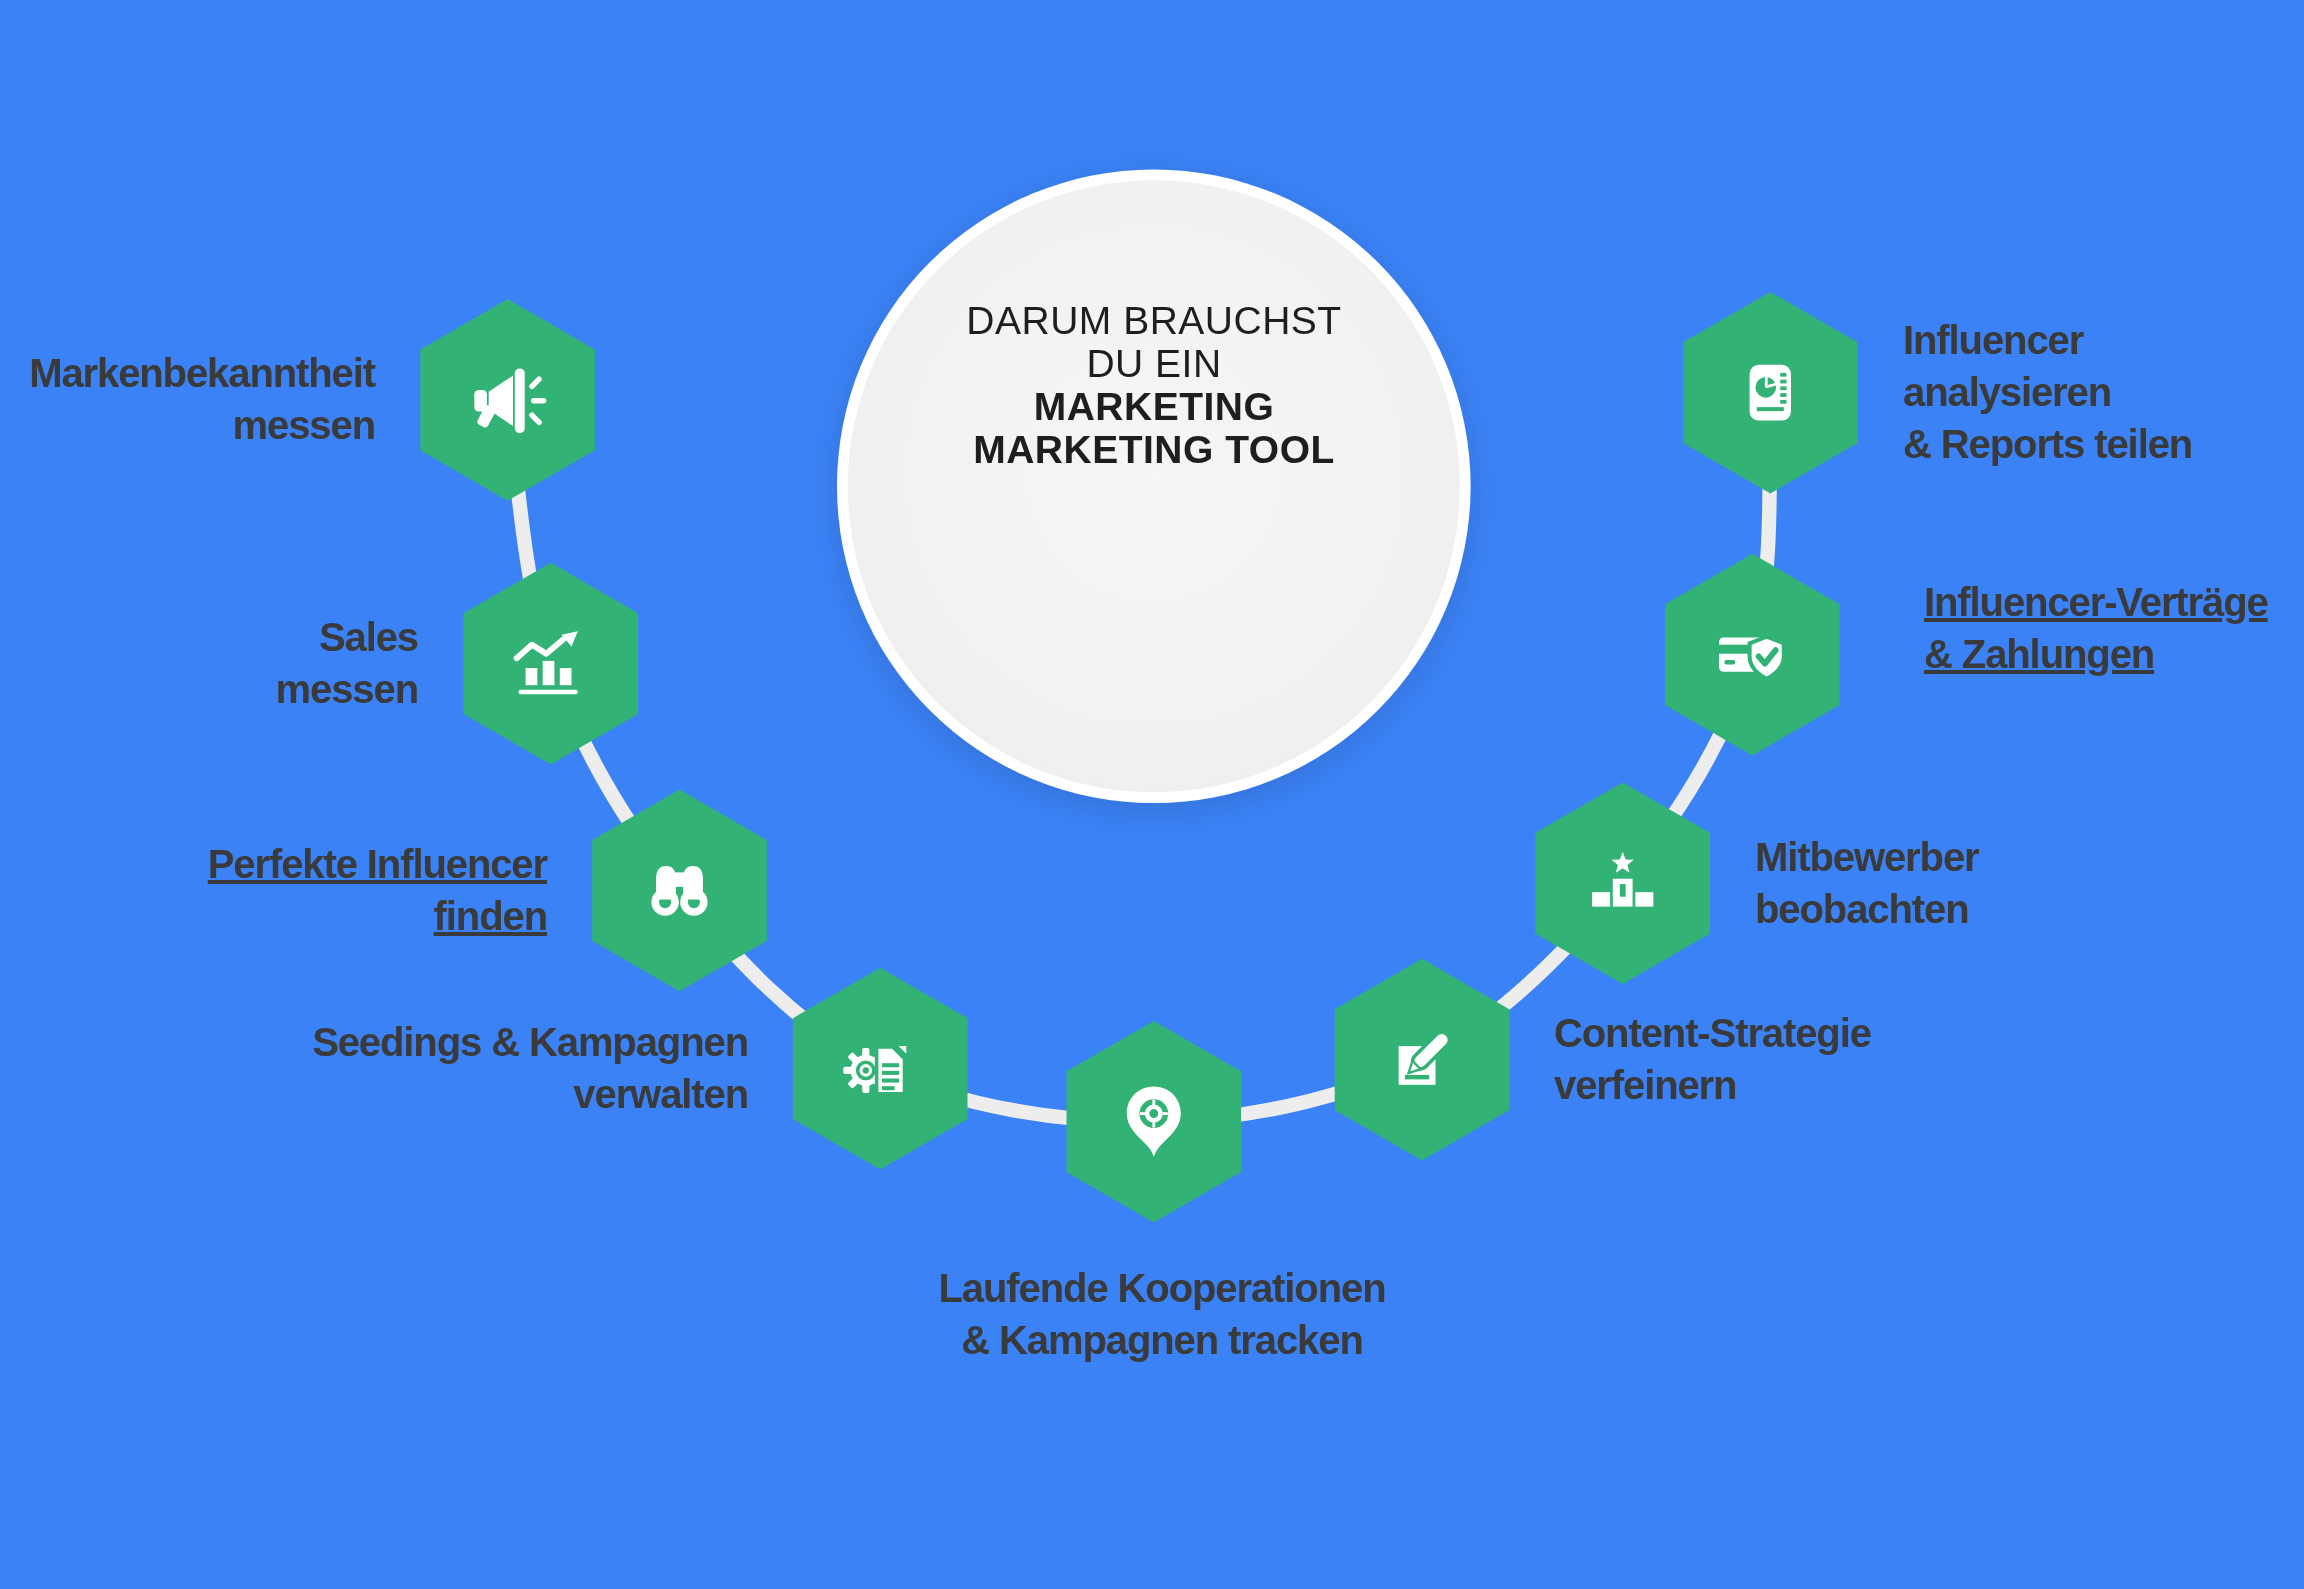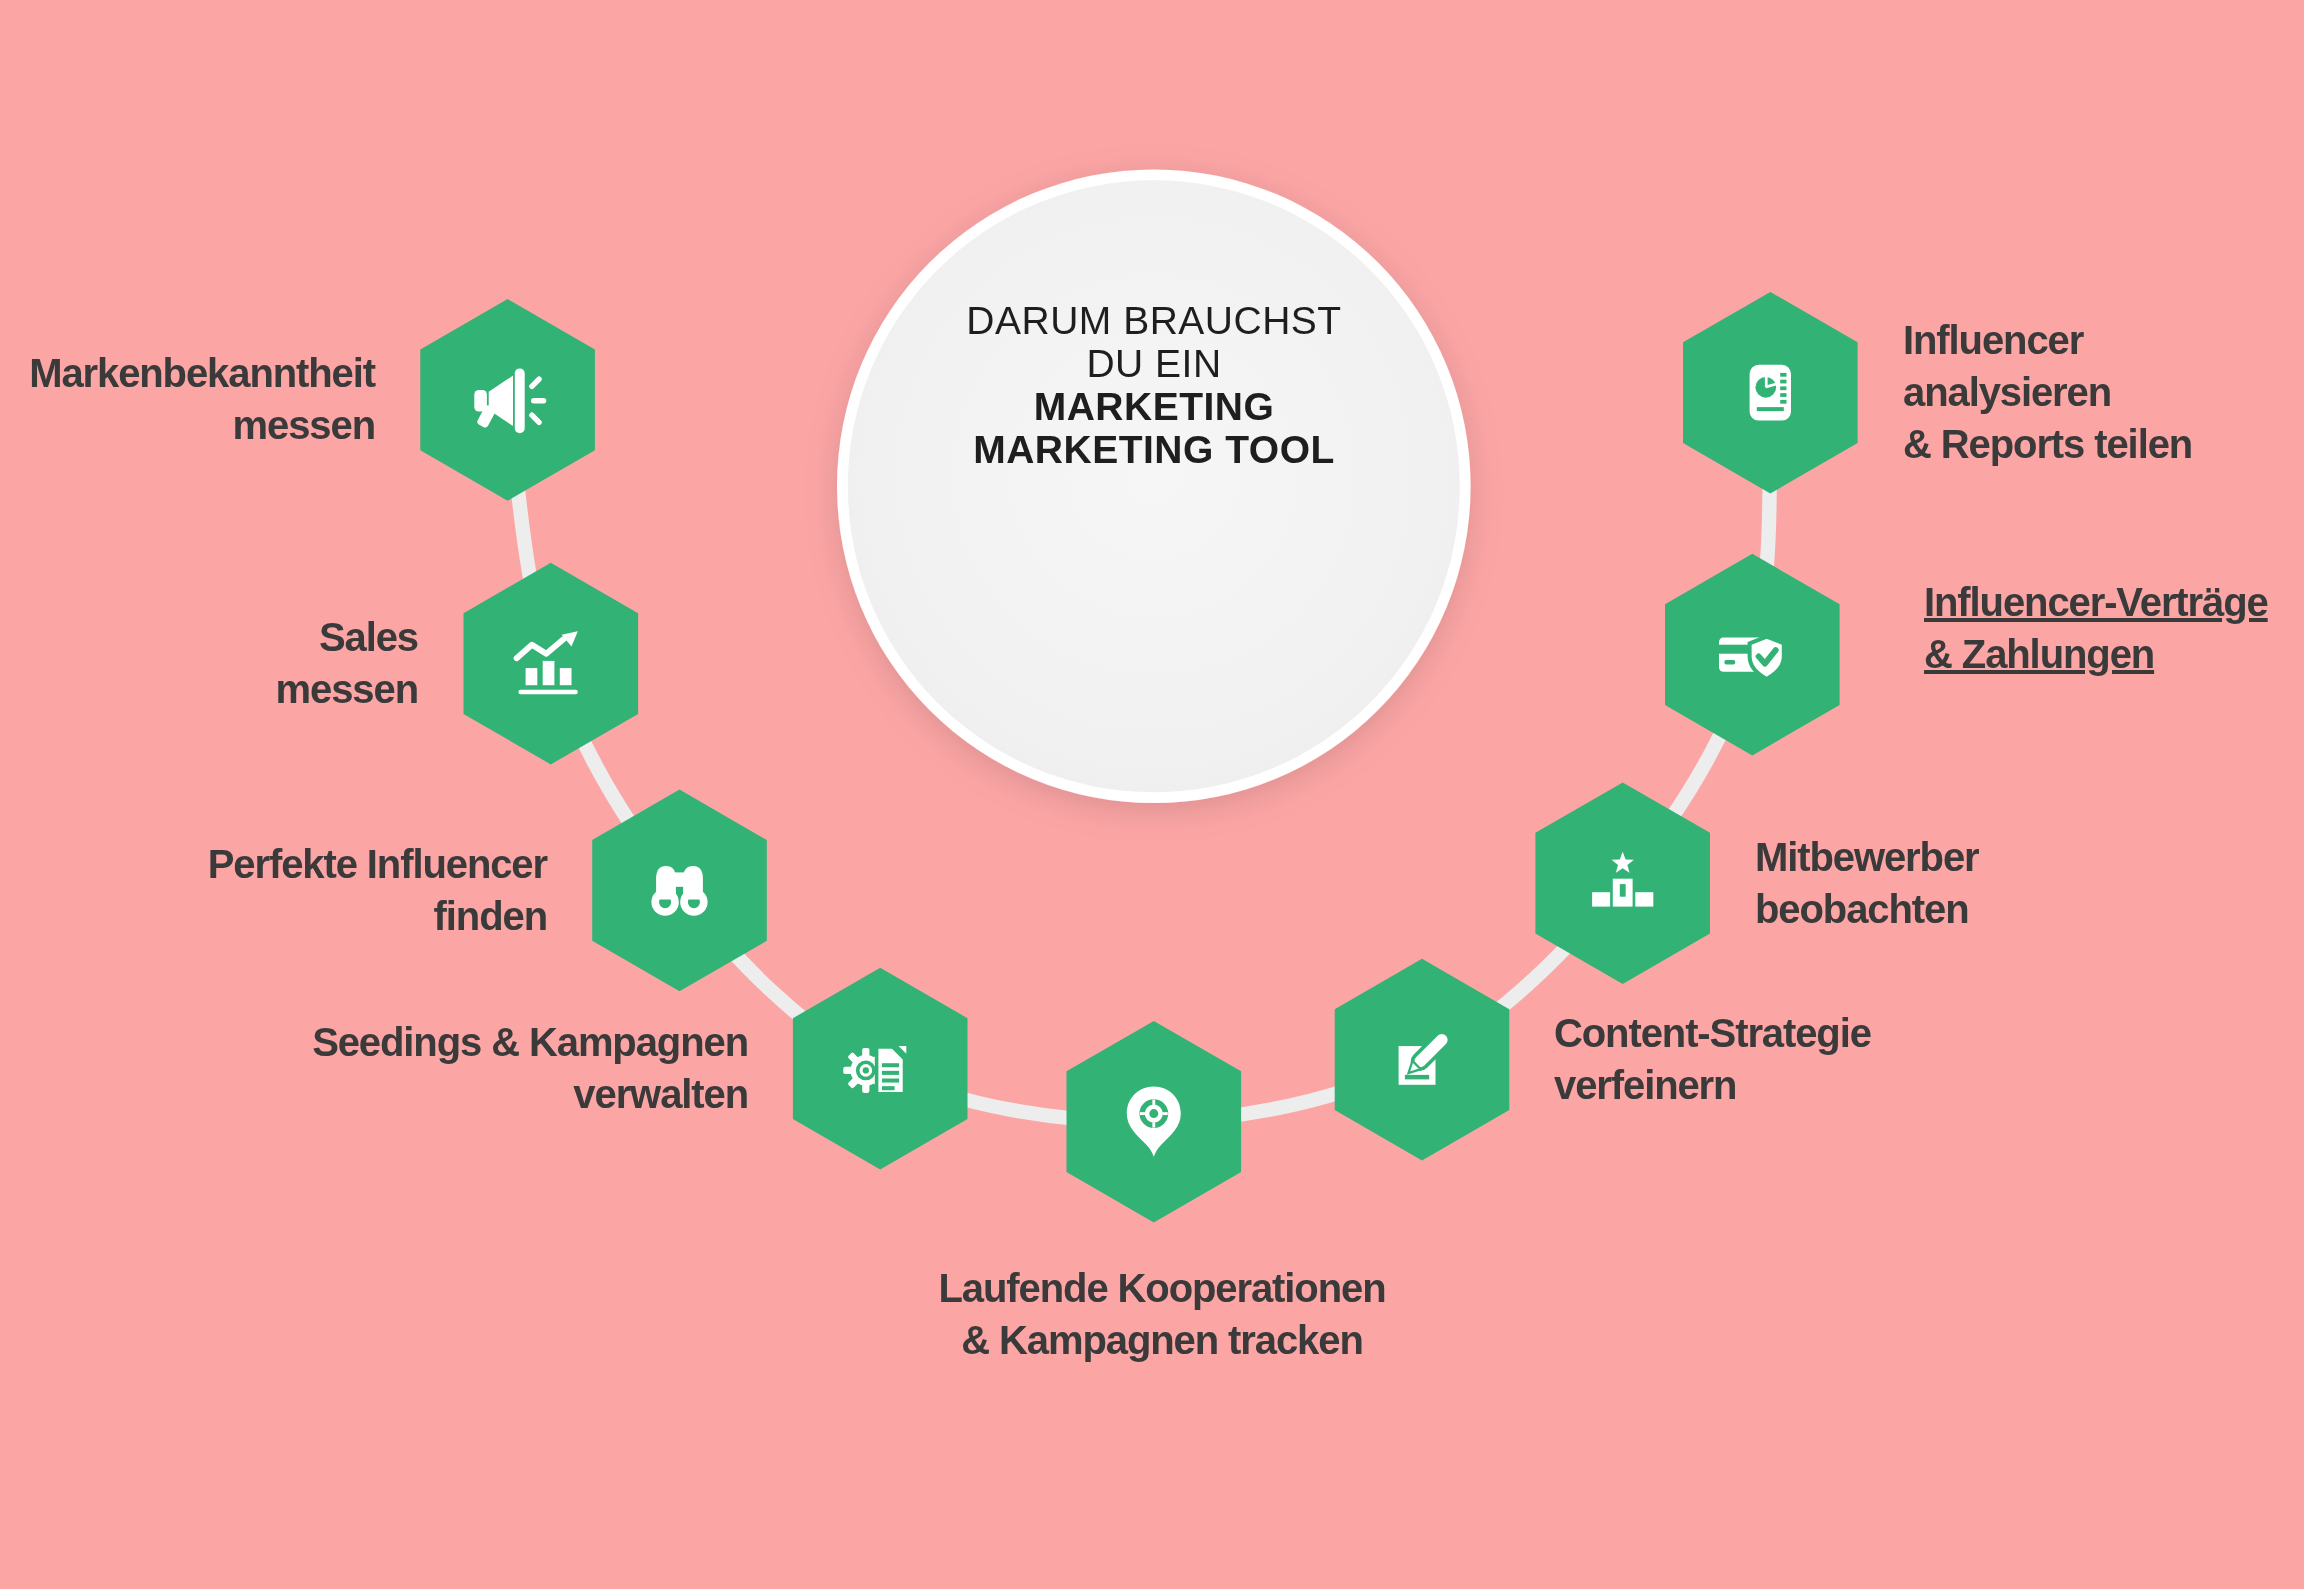--- a/index.html
+++ b/index.html
@@ -1,17 +1,17 @@
 <!DOCTYPE html>
 <html style="font-size:14.4px"><head>
 <meta charset="utf-8">
 <style>
   html,body{margin:0;padding:0;background:#ffffff;}
   body{width:2304px;height:1590px;overflow:hidden;font-family:"Liberation Sans", sans-serif;}
-  .scene{position:relative;width:2304px;height:1590px;background:#fca5a5;}
+  .scene{position:relative;width:2304px;height:1590px;background:#3b82f6;}
   .scene svg.layer{position:absolute;left:0;top:0;}
   .label{position:absolute;color:#3A3A3A;font-weight:700;font-size:40px;line-height:52px;letter-spacing:-1.1px;white-space:nowrap;}
   .label.align-right{text-align:right;}
   .label.align-left{text-align:left;}
   .label.align-center{text-align:center;transform:translateX(-50%);}
   .title{position:absolute;left:794px;top:299px;width:720px;text-align:center;color:#1E1E1E;font-size:39px;line-height:43px;font-weight:400;letter-spacing:0.5px;}
   .title .bold{font-weight:700;}
 </style>
 </head>
 <body>
@@ -164,21 +164,21 @@
       <div class="title-line bold">MARKETING TOOL</div>
     </div>
     <div class="label align-right" style="right: 1929px; top: 347px;">
       <div>Markenbekanntheit</div>
       <div>messen</div>
     </div>
     <div class="label align-right" style="right: 1886px; top: 611px;">
       <div>Sales</div>
       <div>messen</div>
     </div>
-    <div class="label align-right" style="right: 1757px; top: 838px;">
+    <div class="label align-right" style="right: 1757px; top: 838px; text-decoration: underline;">
       <div>Perfekte Influencer</div>
       <div>finden</div>
     </div>
     <div class="label align-right" style="right: 1556px; top: 1016px;">
       <div>Seedings &amp; Kampagnen</div>
       <div>verwalten</div>
     </div>
     <div class="label align-center" style="left: 1148px; top: 1262px; margin-left: 14px;">
       <div>Laufende Kooperationen</div>
       <div>&amp; Kampagnen tracken</div>

